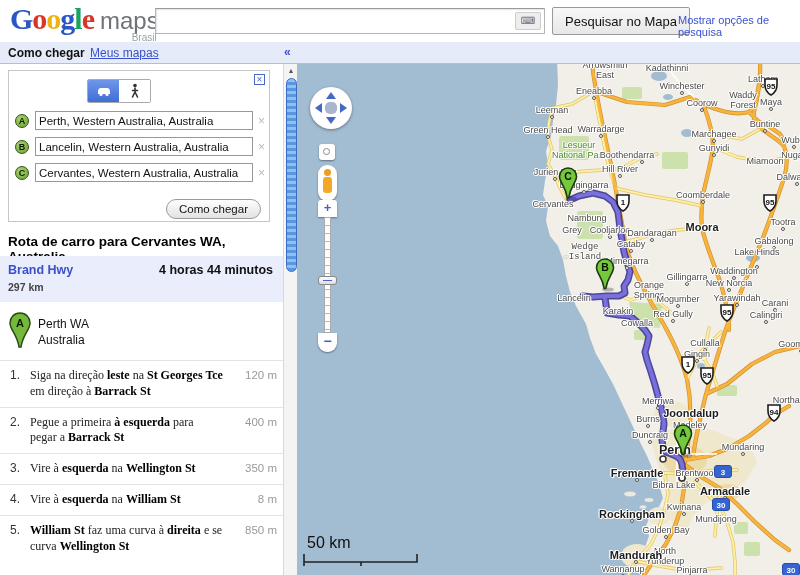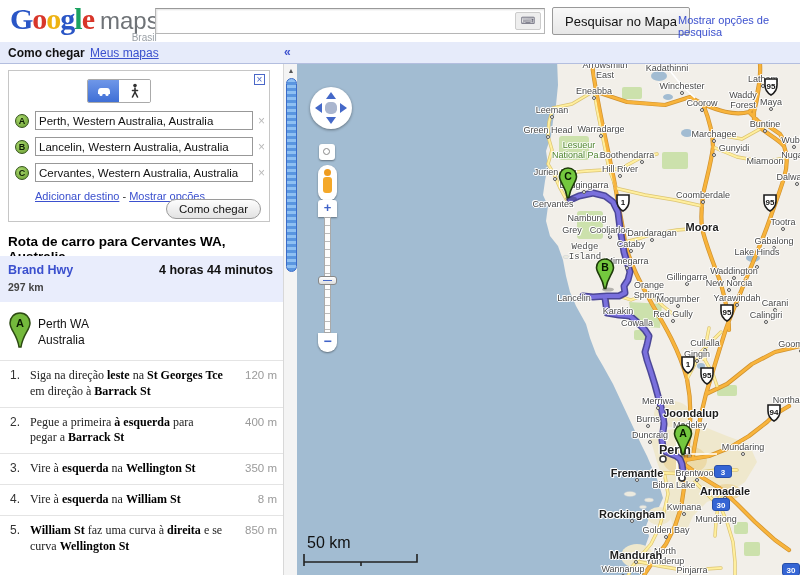--- a/index.html
+++ b/index.html
@@ -165,23 +165,20 @@
             <span class="wp-badge">B</span>
             <input class="wp-input" value="Lancelin, Western Australia, Australia" style="">
             <span class="wp-x">×</span>
           </div>
           <div class="wp-row">
             <span class="wp-badge">C</span>
             <input class="wp-input" value="Cervantes, Western Australia, Australia" style="">
             <span class="wp-x">×</span>
           </div>
         </div>
-      <div id="dir-links">
-        <a>Adicionar destino</a><span class="dash"> - </span><a>Mostrar opções</a>
-      </div>
       <button id="dir-submit">Como chegar</button>
     </div>
 
     <div id="route-title">Rota de carro para Cervantes WA, Australia</div>
 
     <div id="route-summary">
       <span id="rs-via">Brand Hwy</span>
       <span id="rs-time">4 horas 44 minutos</span>
       <span id="rs-dist">297 km</span>
     </div>
@@ -329,21 +326,21 @@
         <span class="mlabel" style="left: 251px; top: 66px;">Green Head</span>
         <i class="mdot" style="left: 304px; top: 72px;"></i>
         <span class="mlabel" style="left: 304px; top: 65px;">Warradarge</span>
         <i class="mdot" style="left: 468px; top: 67px;"></i>
         <span class="mlabel" style="left: 468px; top: 60px;">Buntine</span>
         <i class="mdot" style="left: 417px; top: 77px;"></i>
         <span class="mlabel" style="left: 417px; top: 70px;">Marchagee</span>
         <i class="mdot" style="left: 497px; top: 83px;"></i>
         <span class="mlabel" style="left: 497px; top: 76px;">Wubin</span>
         <i class="mdot" style="left: 417px; top: 91px;"></i>
-        <span class="mlabel" style="left: 437px; top: 84px;">Gunyidi</span>
+        <span class="mlabel" style="left: 417px; top: 84px;">Gunyidi</span>
         <span class="mlabel" style="left: 505px; top: 91px;">Nugadong</span>
         <span class="mlabel park" style="left: 282px; top: 86px;">Lesueur
 National Park</span>
         <i class="mdot" style="left: 345px; top: 98px;"></i>
         <span class="mlabel" style="left: 330px; top: 91px;">Boothendarra</span>
         <span class="mlabel" style="left: 468px; top: 97px;">Miamoon</span>
         <i class="mdot" style="left: 323px; top: 112px;"></i>
         <span class="mlabel" style="left: 323px; top: 105px;">Hill River</span>
         <i class="mdot" style="left: 258px; top: 115px;"></i>
         <span class="mlabel" style="left: 258px; top: 108px;">Jurien Bay</span>

